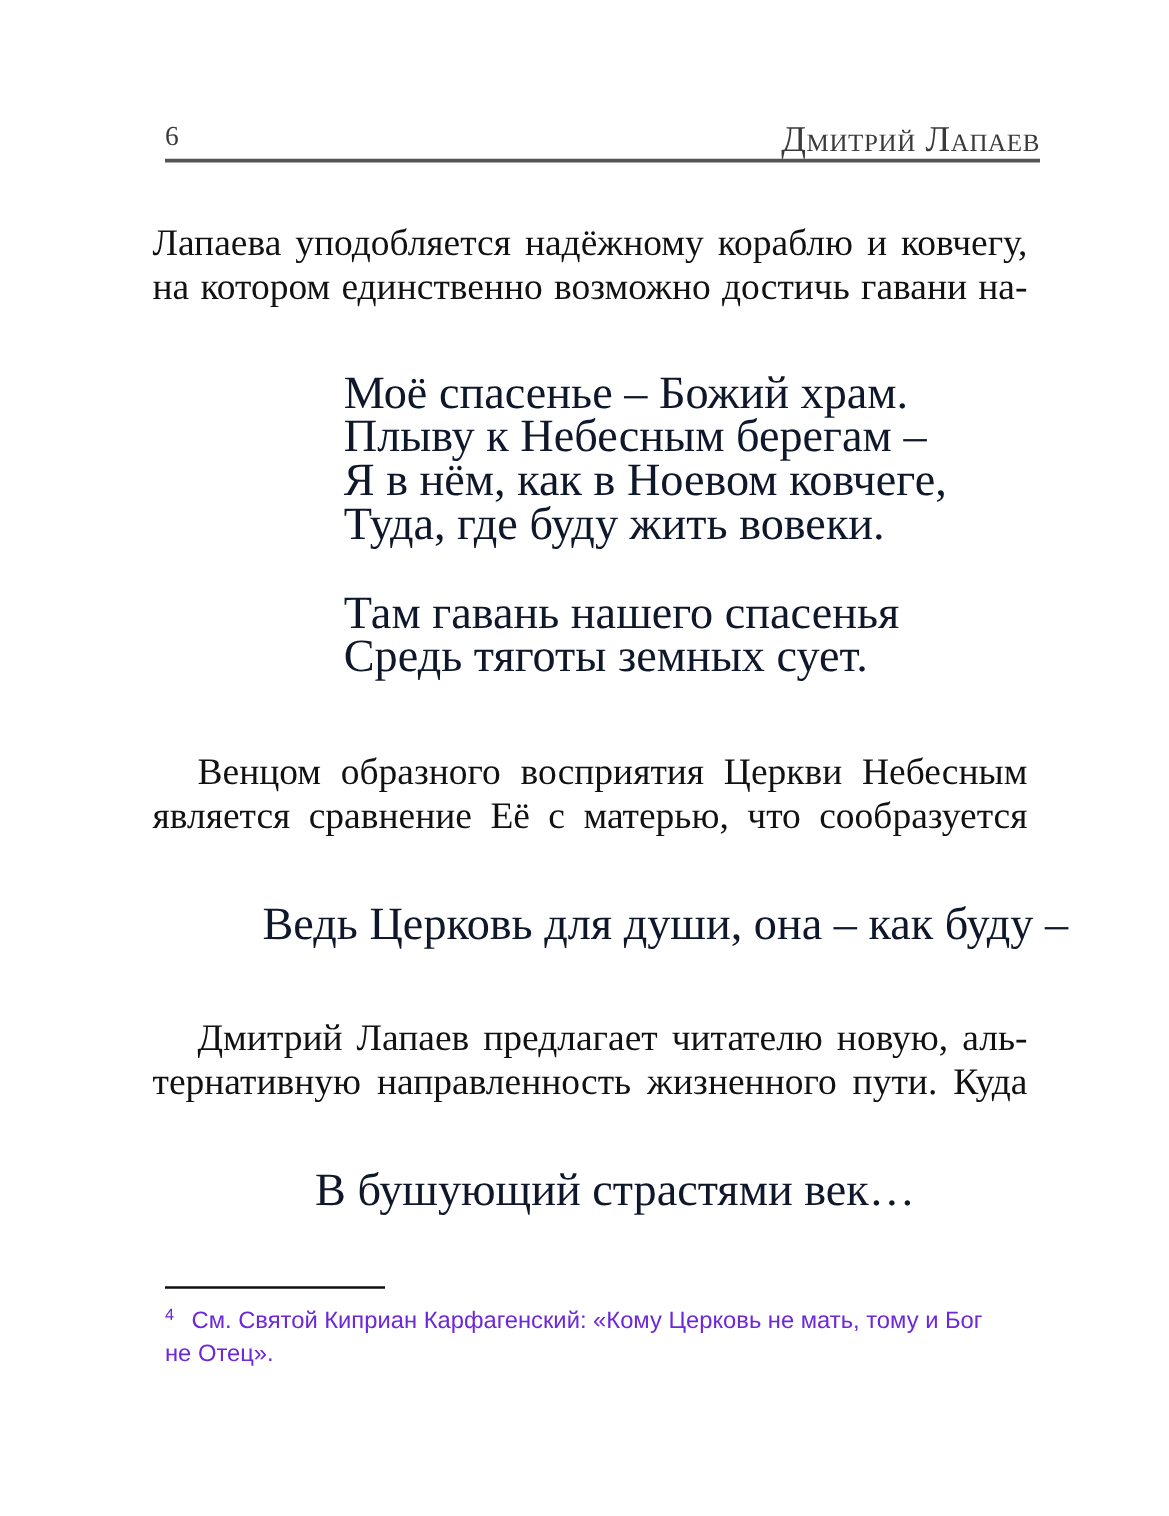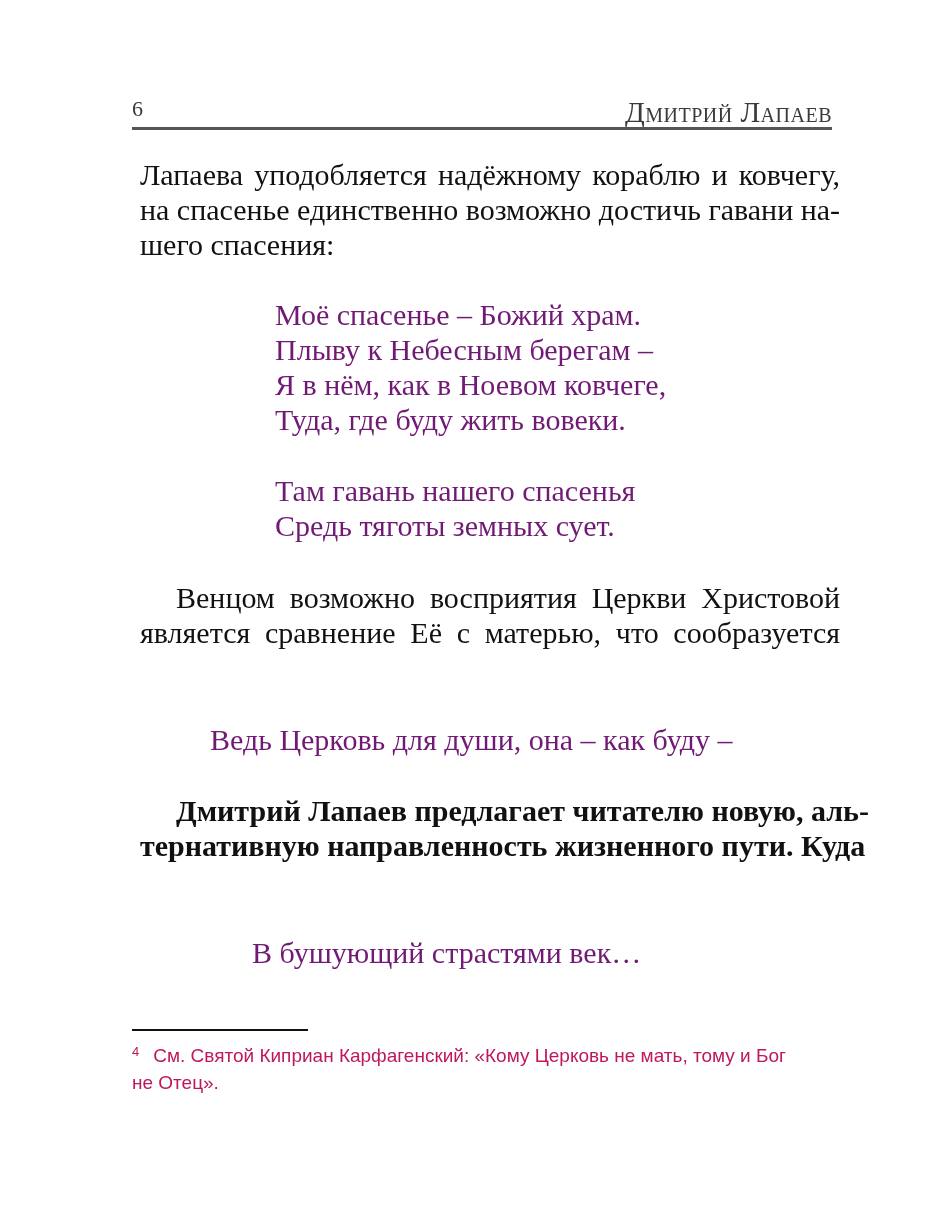--- a/index.html
+++ b/index.html
@@ -5,73 +5,73 @@
   html, body { margin: 0; padding: 0; background: #ffffff; }
   body { width: 935px; height: 1213px; position: relative; overflow: hidden; color: #111; }
   .header {
     position: absolute; left: 132px; top: 96px; width: 700px; height: 30px;
     font-family: "Liberation Serif", serif; color: #3a3a3a;
   }
   .header .page-num { position: absolute; left: 0; top: 0; font-size: 22px; }
   .header .running-title { position: absolute; right: 0; top: 0; font-size: 29px; font-variant: small-caps; letter-spacing: 0.5px; }
   .header-rule { position: absolute; left: 132px; top: 127px; width: 700px; height: 3px; background: #555; }
   .body-text {
-    position: absolute; left: 140px; width: 700px;
+    position: absolute; left: 122px; width: 700px;
     font-family: "Liberation Serif", serif; font-size: 30px; line-height: 35px;
     color: #111;
+    margin-top: 20px;
   }
   .line { white-space: nowrap; height: 35px; }
   .justify { text-align: justify; text-align-last: justify; }
   .indent { padding-left: 36px; }
-  .verse { position: absolute; font-family: "Liberation Serif", serif; font-size: 30px; line-height: 35px; color: #701a75; white-space: nowrap; }
+  .verse { position: absolute; font-family: "Liberation Serif", serif; font-size: 37px; line-height: 35px; color: #0f172a; white-space: nowrap; }
   sup { font-size: 18px; line-height: 0; vertical-align: 12px; }
   .fn-rule { position: absolute; left: 132px; top: 1029px; width: 176px; height: 2px; background: #111; }
   .footnote {
     position: absolute; left: 132px; top: 1038px; width: 700px;
-    font-family: "Liberation Sans", sans-serif; font-size: 19px; line-height: 27px; color: #be185d;
+    font-family: "Liberation Sans", sans-serif; font-size: 19px; line-height: 27px; color: #6d28d9;
   }
   .footnote .fn-num { font-size: 13px; vertical-align: 6px; margin-right: 14px; }
 </style>
 </head>
 <body>
 
 <div class="header">
   <span class="page-num">6</span>
   <span class="running-title">Дмитрий Лапаев</span>
 </div>
 <div class="header-rule"></div>
 
 <div class="body-text" style="top:157px;">
   <div class="line justify">Лапаева уподобляется надёжному кораблю и ковчегу,</div>
-  <div class="line justify">на спасенье единственно возможно достичь гавани на-</div>
-  <div class="line">шего спасения:</div>
+  <div class="line justify">на котором единственно возможно достичь гавани на-</div>
 </div>
 
 <div class="verse" style="left:275px; top:297px;">
   <div>Моё спасенье – Божий храм.</div>
   <div>Плыву к Небесным берегам –</div>
   <div>Я в нём, как в Ноевом ковчеге,</div>
   <div>Туда, где буду жить вовеки.</div>
 </div>
 
 <div class="verse" style="left:275px; top:473px;">
   <div>Там гавань нашего спасенья</div>
   <div>Средь тяготы земных сует.</div>
 </div>
 
 <div class="body-text" style="top:580px;">
-  <div class="line justify indent">Венцом возможно восприятия Церкви Христовой</div>
+  <div class="line justify indent">Венцом образного восприятия Церкви Небесным</div>
   <div class="line justify">является сравнение Её с матерью, что сообразуется</div>
 </div>
 
 <div class="verse" style="left:210px; top:722px;">
   <div>Ведь Церковь для души, она – как буду –</div>
 </div>
 
-<div class="body-text" style="top:793px;font-weight:bold;">
+<div class="body-text" style="top:793px;">
   <div class="line justify indent">Дмитрий Лапаев предлагает читателю новую, аль-</div>
   <div class="line justify">тернативную направленность жизненного пути. Куда</div>
 </div>
 
 <div class="verse" style="left:252px; top:935px;">
   <div>В бушующий страстями век…</div>
 </div>
 
 <div class="fn-rule"></div>
 <div class="footnote">

